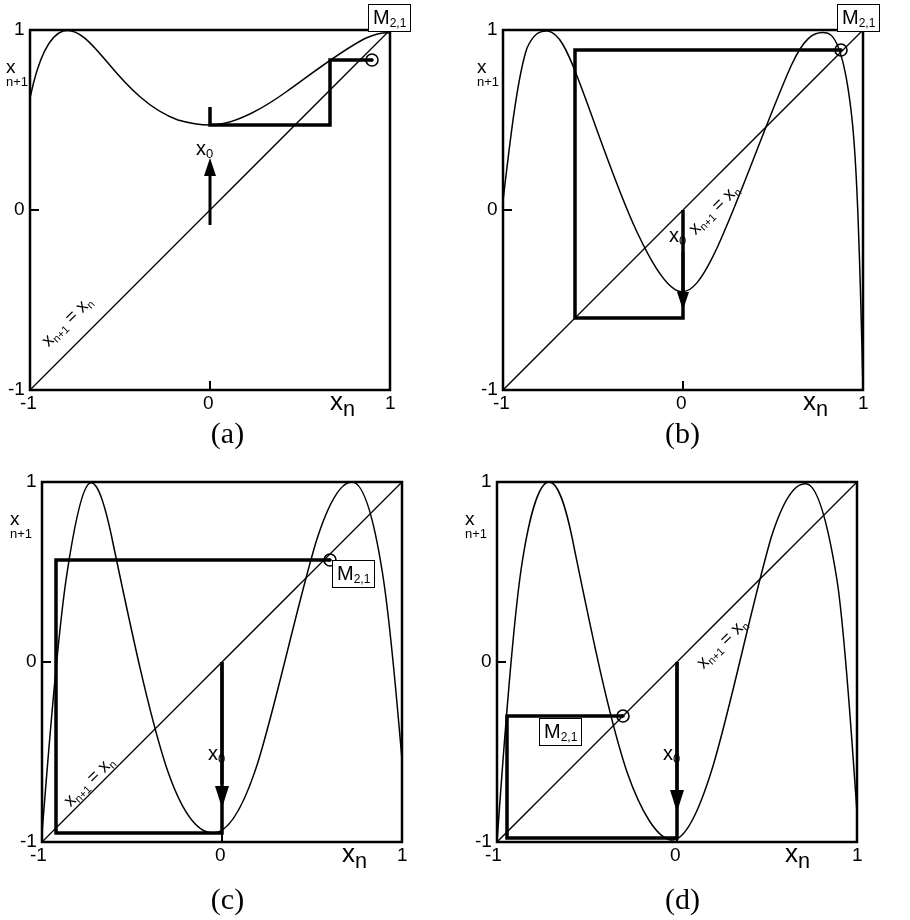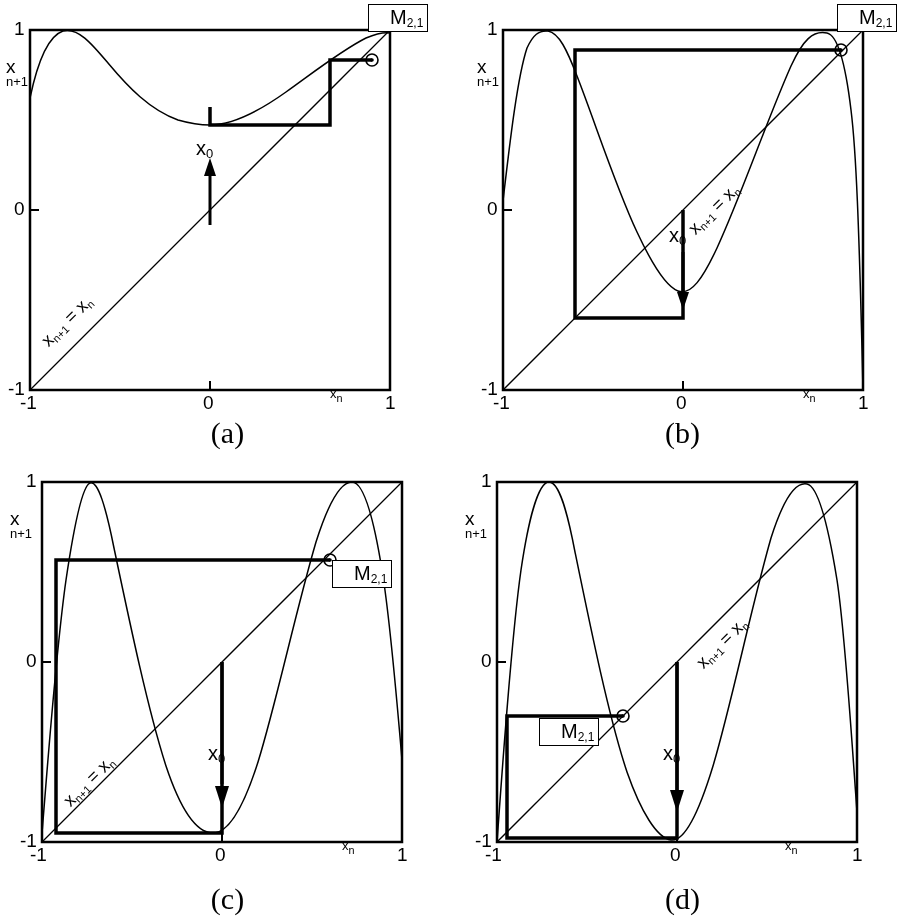--- a/index.html
+++ b/index.html
@@ -48,37 +48,37 @@
   .panel-a .panel-label, .panel-b .panel-label { bottom: 10px; }
   .panel-c .panel-label, .panel-d .panel-label { bottom: 4px; }
   .tick {
     position: absolute;
     font-size: 19px;
     font-family: "Liberation Sans", sans-serif;
     white-space: nowrap;
   }
   .axis-name {
     position: absolute;
-    font-size: 13px;
+    font-size: 26px;
     font-family: "Liberation Sans", sans-serif;
     white-space: nowrap;
   }
   .ynp1 {
     position: absolute;
     font-size: 19px;
     font-family: "Liberation Sans", sans-serif;
     line-height: 0.95;
     white-space: nowrap;
   }
   .ynp1 .l2 { display: block; }
   .boxed {
     position: absolute;
     border: 1px solid #000;
     background: #fff;
-    padding: 1px 4px 2px 21px;
+    padding: 1px 4px 2px 4px;
     font-size: 20px;
     font-family: "Liberation Sans", sans-serif;
     white-space: nowrap;
   }
   .boxed sub {
     font-size: 12px;
     vertical-align: baseline;
     position: relative;
     top: 3px;
   }

